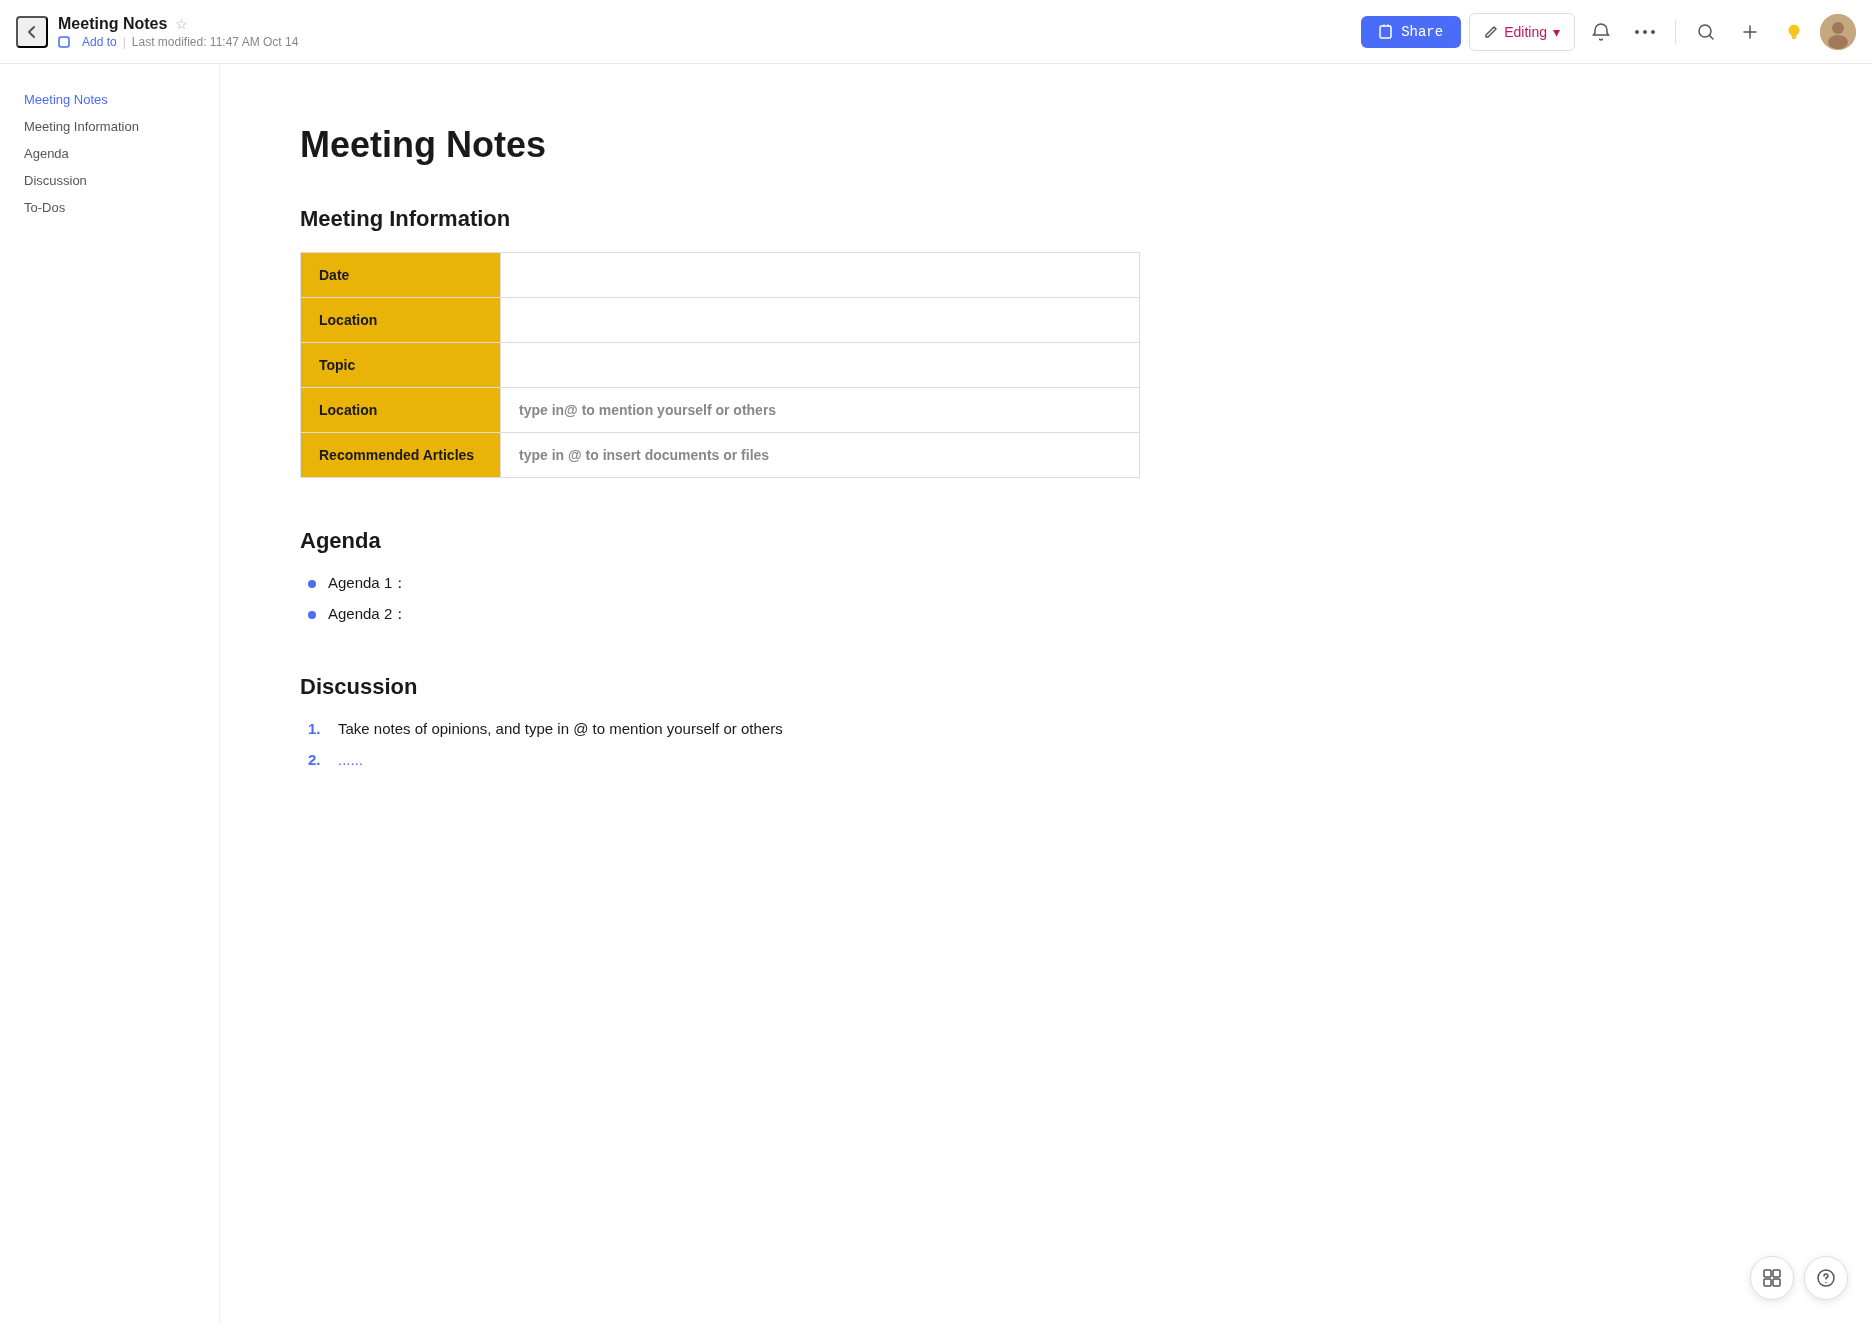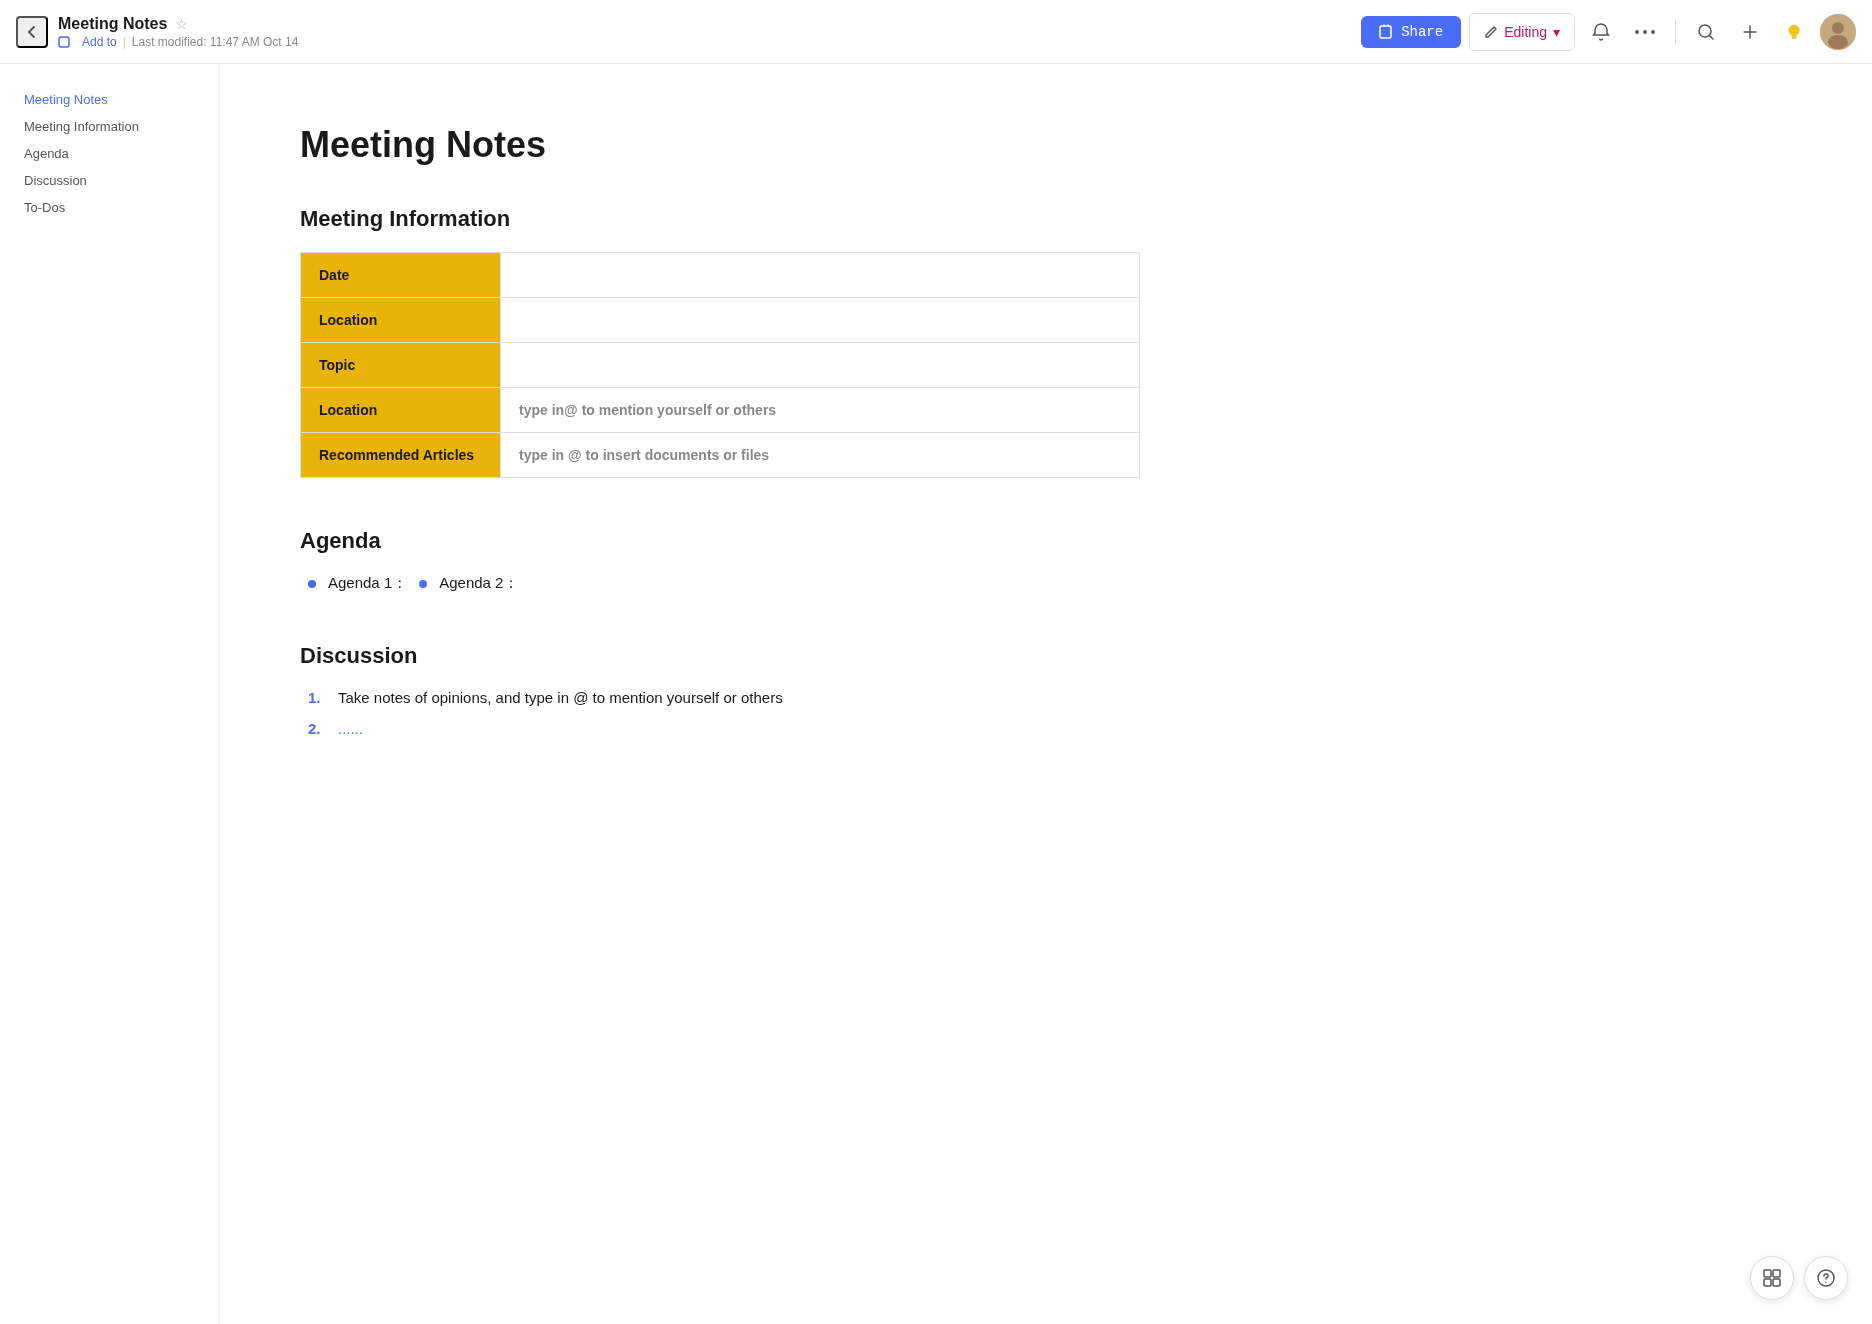--- a/index.html
+++ b/index.html
@@ -200,21 +200,21 @@
     }
 
     
     .agenda-section {
       margin-bottom: 50px;
     }
     .bullet-list {
       list-style: none;
       padding-left: 8px;
       display: flex;
-      flex-direction: row;
+      flex-direction: column;
       gap: 12px;
     }
     .bullet-item {
       display: flex;
       align-items: center;
       gap: 12px;
       font-size: 15px;
       color: #1a1a1a;
     }
     .bullet-dot {

